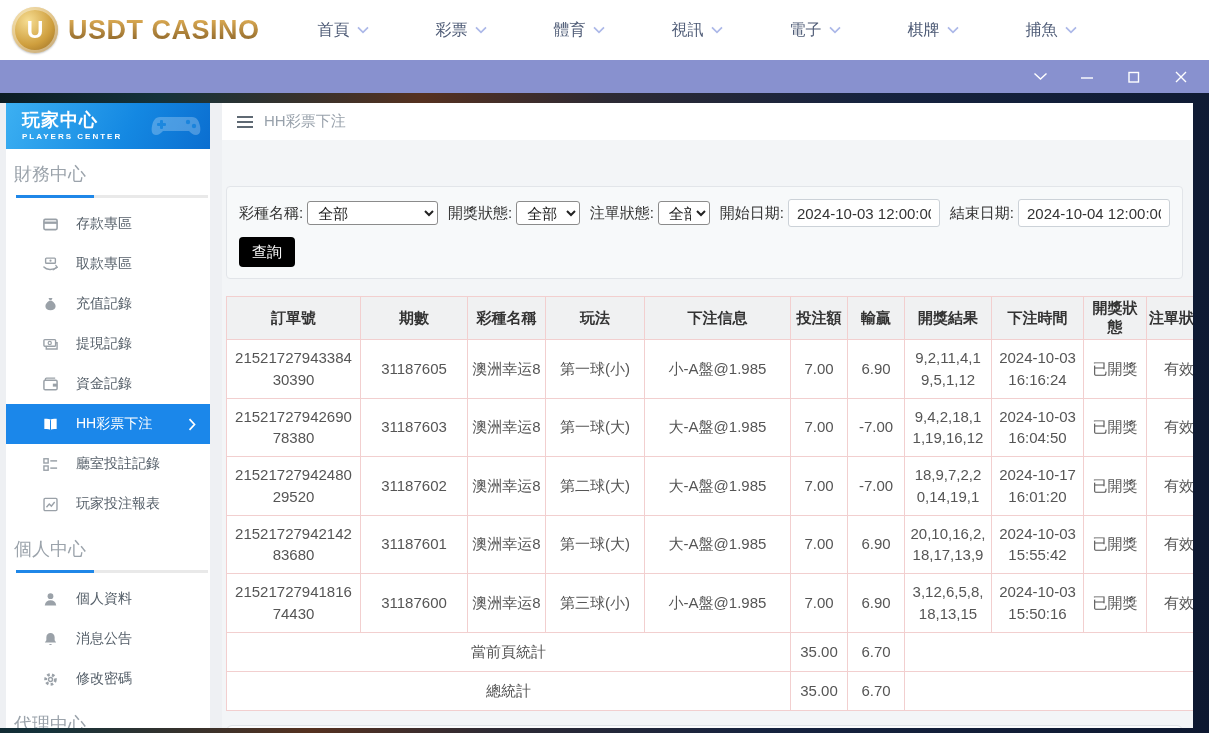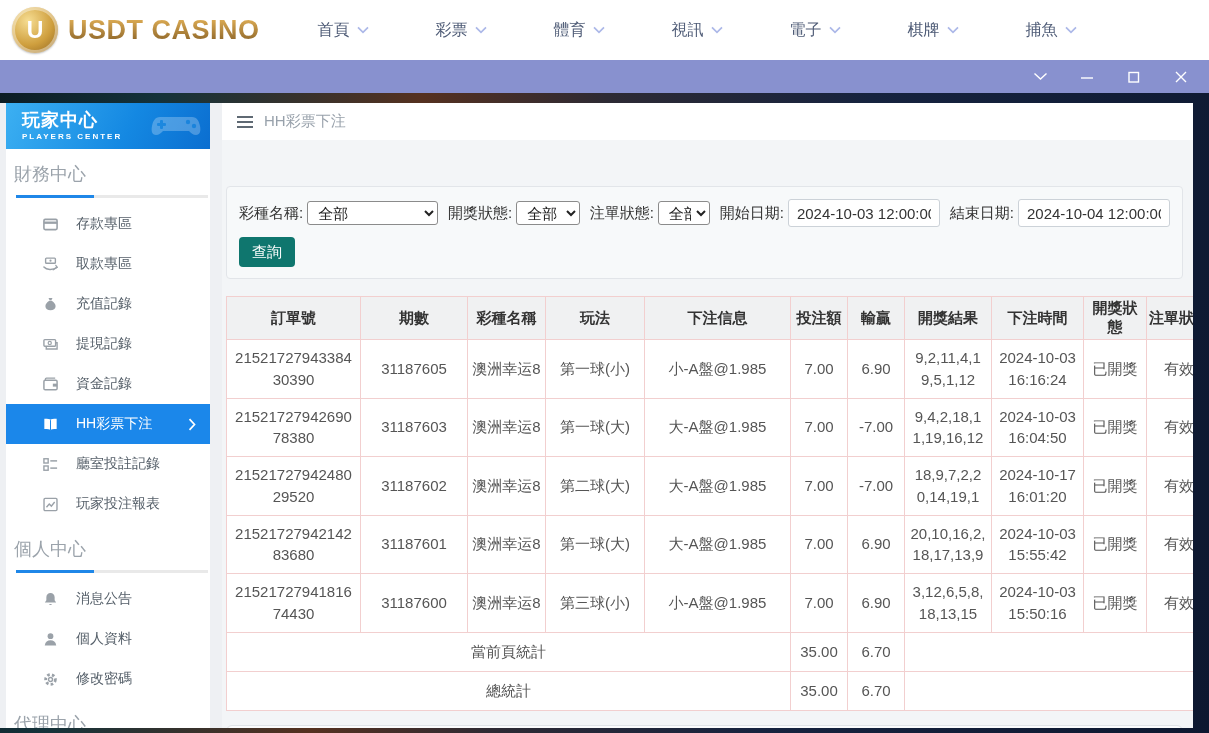--- a/index.html
+++ b/index.html
@@ -59,21 +59,21 @@
   
   .filter-panel { border:1px solid #e2e5e9; border-radius:4px; background:#f7f9fa; padding:12px 12px 11px 12px;margin-top:30px; }
   .filter-row { display:flex; align-items:center; flex-wrap:nowrap; font-size:15px; color:#333; }
   .filter-row label { margin-right:4px; white-space:nowrap; }
   .filter-row .gap { width:10px; }
   select { height:24px; border:1px solid #8b8b8b; border-radius:3px; background:#fff;
     font-size:15px; color:#222; padding:0 2px 0 6px; font-family:inherit; }
   .sel-lottery { width:132px; } .sel-draw { width:64px; } .sel-order { width:52px; }
   .date-input { width:152px; height:28px; border:1px solid #ccd2d8; border-radius:3px; background:#fff;
     font-size:15px; color:#333; padding:0 8px; font-family:inherit; }
-  .btn-search { margin-top:10px; height:30px; min-width:48px; padding:0 13px; background:#0f766e;
+  .btn-search { margin-top:10px; height:30px; min-width:48px; padding:0 13px; background:#000000;
     color:#fff; font-size:15px; border:none; border-radius:4px; cursor:pointer; font-family:inherit; }
 
   
   table { width:100%; margin-top:17px; border-collapse:collapse; table-layout:fixed;
     background:#fff; border:1px solid #e3e3e3; }
   th { background:#f0f1f2; font-size:15px; font-weight:bold; color:#333; height:42px;
     border:1px solid #f2cfcf; padding:2px; overflow:hidden; }
   td { font-size:15px; color:#555; text-align:center; border:1px solid #f2cfcf;
     padding:7px 4px; line-height:1.45; background:#fff; overflow:hidden; }
   td.break { word-break:break-all; }
@@ -271,34 +271,34 @@
                   <path d="M4.2 10.6l2.6-3.1 2 2 3.1-3.9" fill="none" stroke="currentColor" stroke-width="1.3"></path>
                 </svg>
               </span>
               <span>玩家投注報表</span>
             </div>
             <div class="sb-section-title">個人中心</div>
             <div class="sb-underline"></div>
             <div class="sb-item">
               <span class="sb-ico">
                 <svg width="17" height="17" viewBox="0 0 16 16">
+                  <circle cx="8" cy="4.9" r="2.7" fill="currentColor"></circle>
+                  <path d="M2.6 13.6c.4-3.2 2.7-4.8 5.4-4.8s5 1.6 5.4 4.8z" fill="currentColor"></path>
+                </svg>
+              </span>
+              <span>個人資料</span>
+            </div>
+            <div class="sb-item">
+              <span class="sb-ico">
+                <svg width="17" height="17" viewBox="0 0 16 16">
                   <path d="M8 1.8c2.3 0 3.9 1.7 3.9 4v2.9l1.4 2.1H2.7l1.4-2.1V5.8c0-2.3 1.6-4 3.9-4z" fill="currentColor"></path>
                   <path d="M6.6 12.2a1.5 1.5 0 0 0 2.8 0z" fill="currentColor"></path>
                 </svg>
               </span>
               <span>消息公告</span>
-            </div>
-            <div class="sb-item">
-              <span class="sb-ico">
-                <svg width="17" height="17" viewBox="0 0 16 16">
-                  <circle cx="8" cy="4.9" r="2.7" fill="currentColor"></circle>
-                  <path d="M2.6 13.6c.4-3.2 2.7-4.8 5.4-4.8s5 1.6 5.4 4.8z" fill="currentColor"></path>
-                </svg>
-              </span>
-              <span>個人資料</span>
             </div>
             <div class="sb-item">
               <span class="sb-ico">
                 <svg width="17" height="17" viewBox="0 0 16 16">
                   <circle cx="8" cy="8" r="4.6" fill="none" stroke="currentColor" stroke-width="2.6" stroke-dasharray="2.4 2.1"></circle>
                   <circle cx="8" cy="8" r="1.9" fill="none" stroke="currentColor" stroke-width="1.4"></circle>
                 </svg>
               </span>
               <span>修改密碼</span>
             </div>

